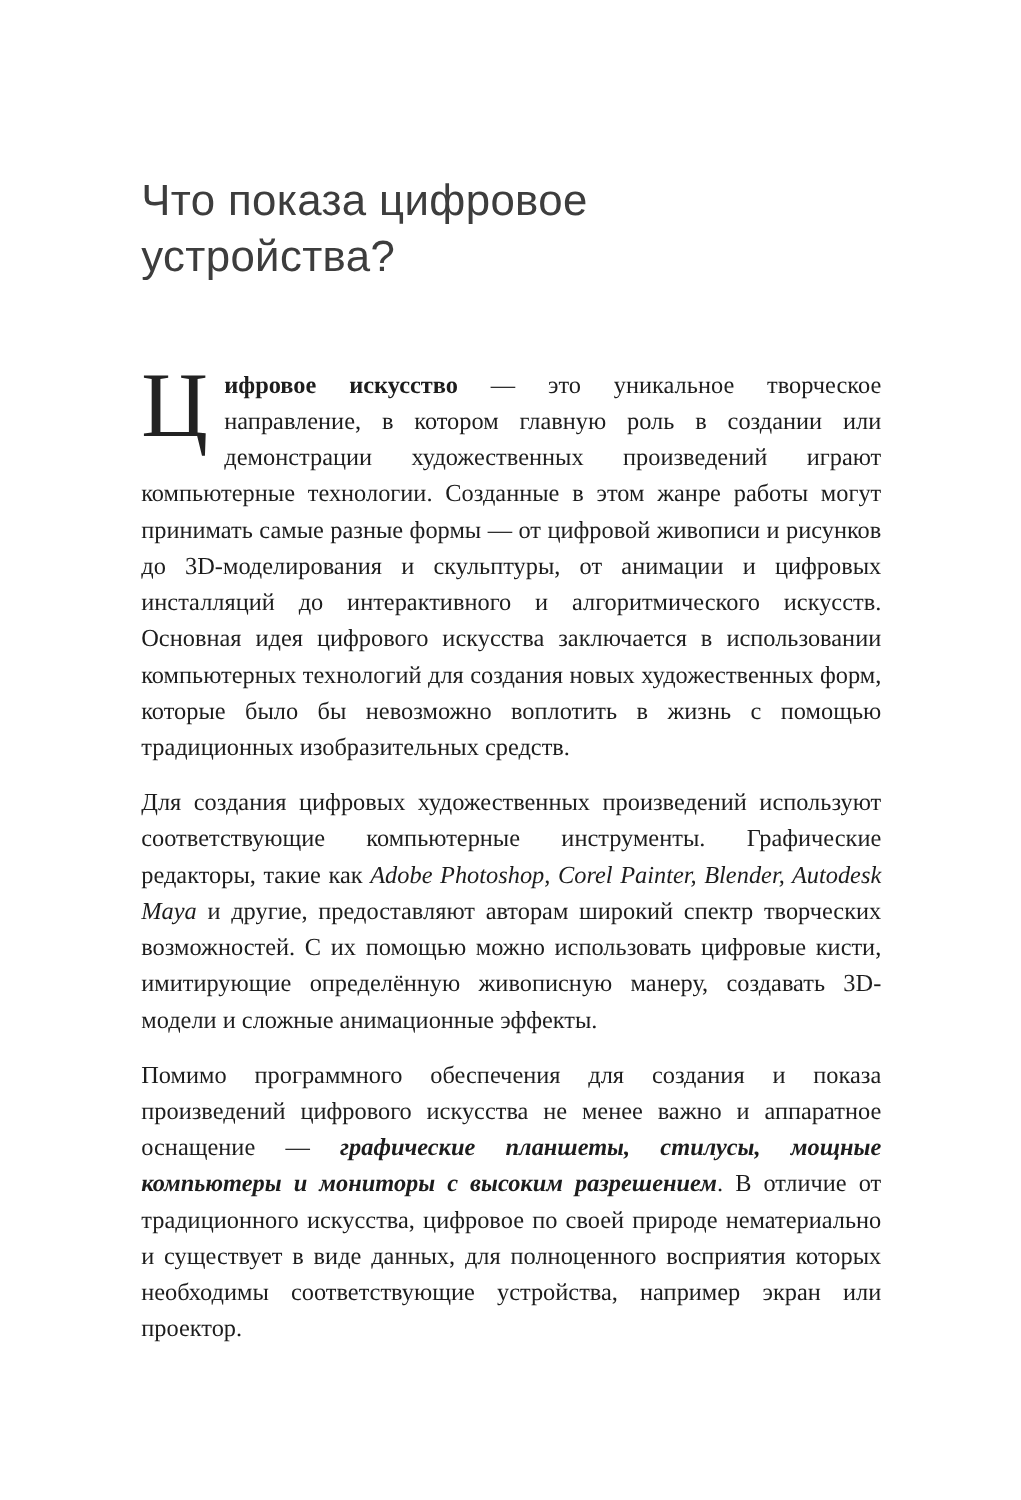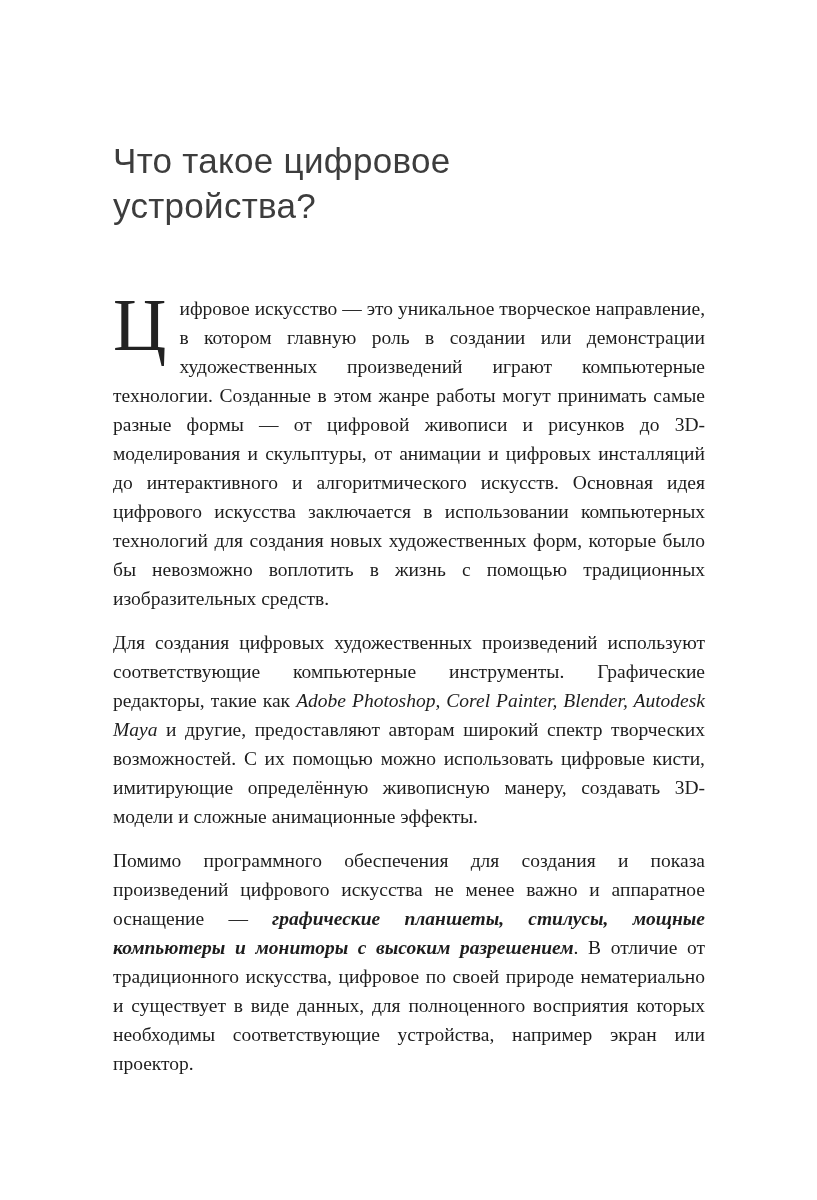--- a/index.html
+++ b/index.html
@@ -38,30 +38,30 @@
     -webkit-hyphens: auto;
   }
   .dropcap {
     float: left;
     font-size: 74px;
     line-height: 56px;
     padding: 3px 13px 0 0;
     color: #222222;
     font-family: "Liberation Serif", serif;
   }
-  .run-bold { font-weight: normal; }
+  .run-bold { font-weight: bold; }
   .run-italic { font-style: italic; }
   .run-bolditalic { font-weight: bold; font-style: italic; }
 </style>
 </head>
 <body>
 
 <div class="page">
   <h1 class="title">
-    <span class="title-line">Что такое цифровое</span>
+    <span class="title-line">Что показа цифровое</span>
     <span class="title-line">устройства?</span>
   </h1>
   <div class="body-text">
       <p class="para"><span class="dropcap">Ц</span><span class="run-bold">ифровое искусство</span><span> — это уникальное творческое направление, в котором главную роль в создании или демонстрации художественных произведений играют компьютерные технологии. Созданные в этом жанре работы могут принимать самые разные формы — от цифровой живописи и рисунков до 3D-моделирования и скульптуры, от анимации и цифровых инсталляций до интерактивного и алгоритмического искусств. Основная идея цифрового искусства заключается в использовании компьютерных технологий для создания новых художественных форм, которые было бы невозможно воплотить в жизнь с помощью традиционных изобразительных средств.</span></p>
       <p class="para"><span>Для создания цифровых художественных произведений используют соответствующие компьютерные инструменты. Графические редакторы, такие как </span><span class="run-italic">Adobe Photoshop, Corel Painter, Blender, Autodesk Maya</span><span> и другие, предоставляют авторам широкий спектр творческих возможностей. С их помощью можно использовать цифровые кисти, имитирующие определённую живописную манеру, создавать 3D-модели и сложные анимационные эффекты.</span></p>
       <p class="para"><span>Помимо программного обеспечения для создания и показа произведений цифрового искусства не менее важно и аппаратное оснащение — </span><span class="run-bolditalic">графические планшеты, стилусы, мощные компьютеры и мониторы с высоким разрешением</span><span>. В отличие от традиционного искусства, цифровое по своей природе нематериально и существует в виде данных, для полноценного восприятия которых необходимы соответствующие устройства, например экран или проектор.</span></p>
     </div>
 </div>
 
 </body></html>

